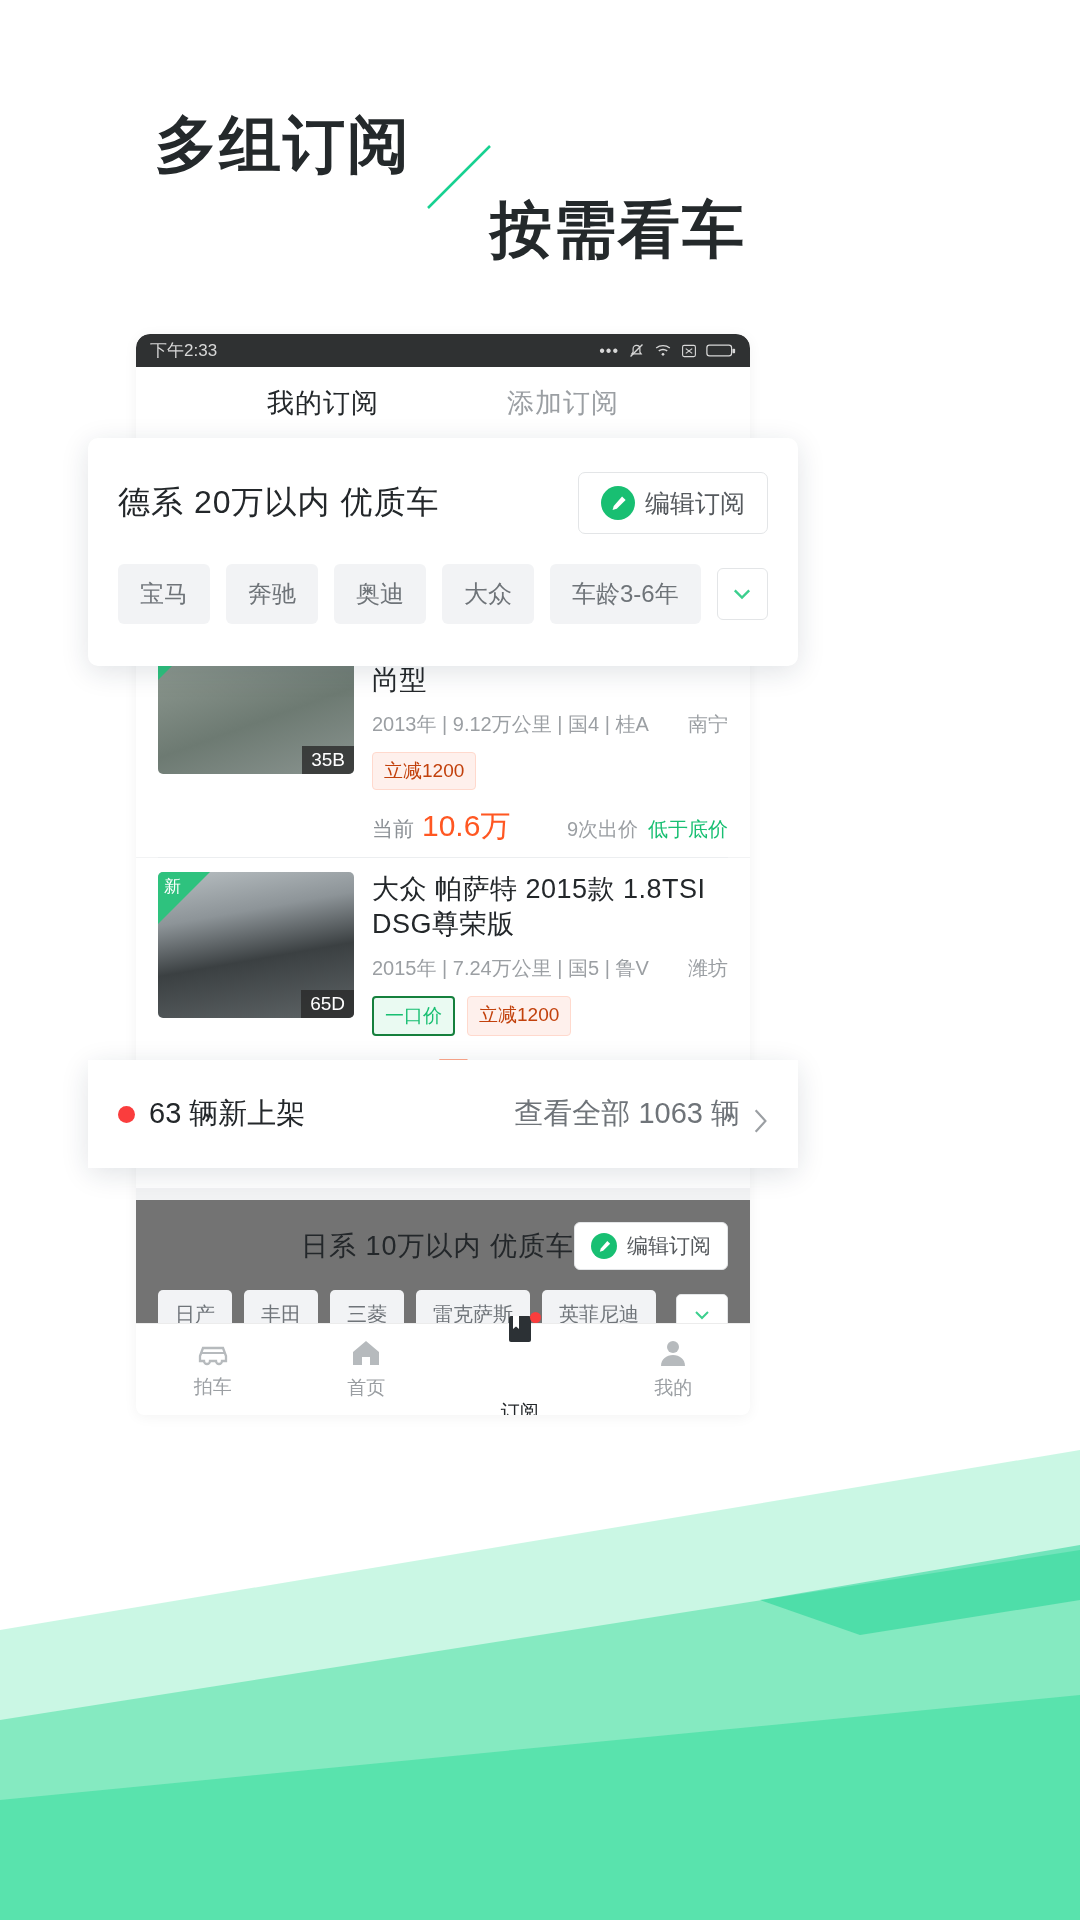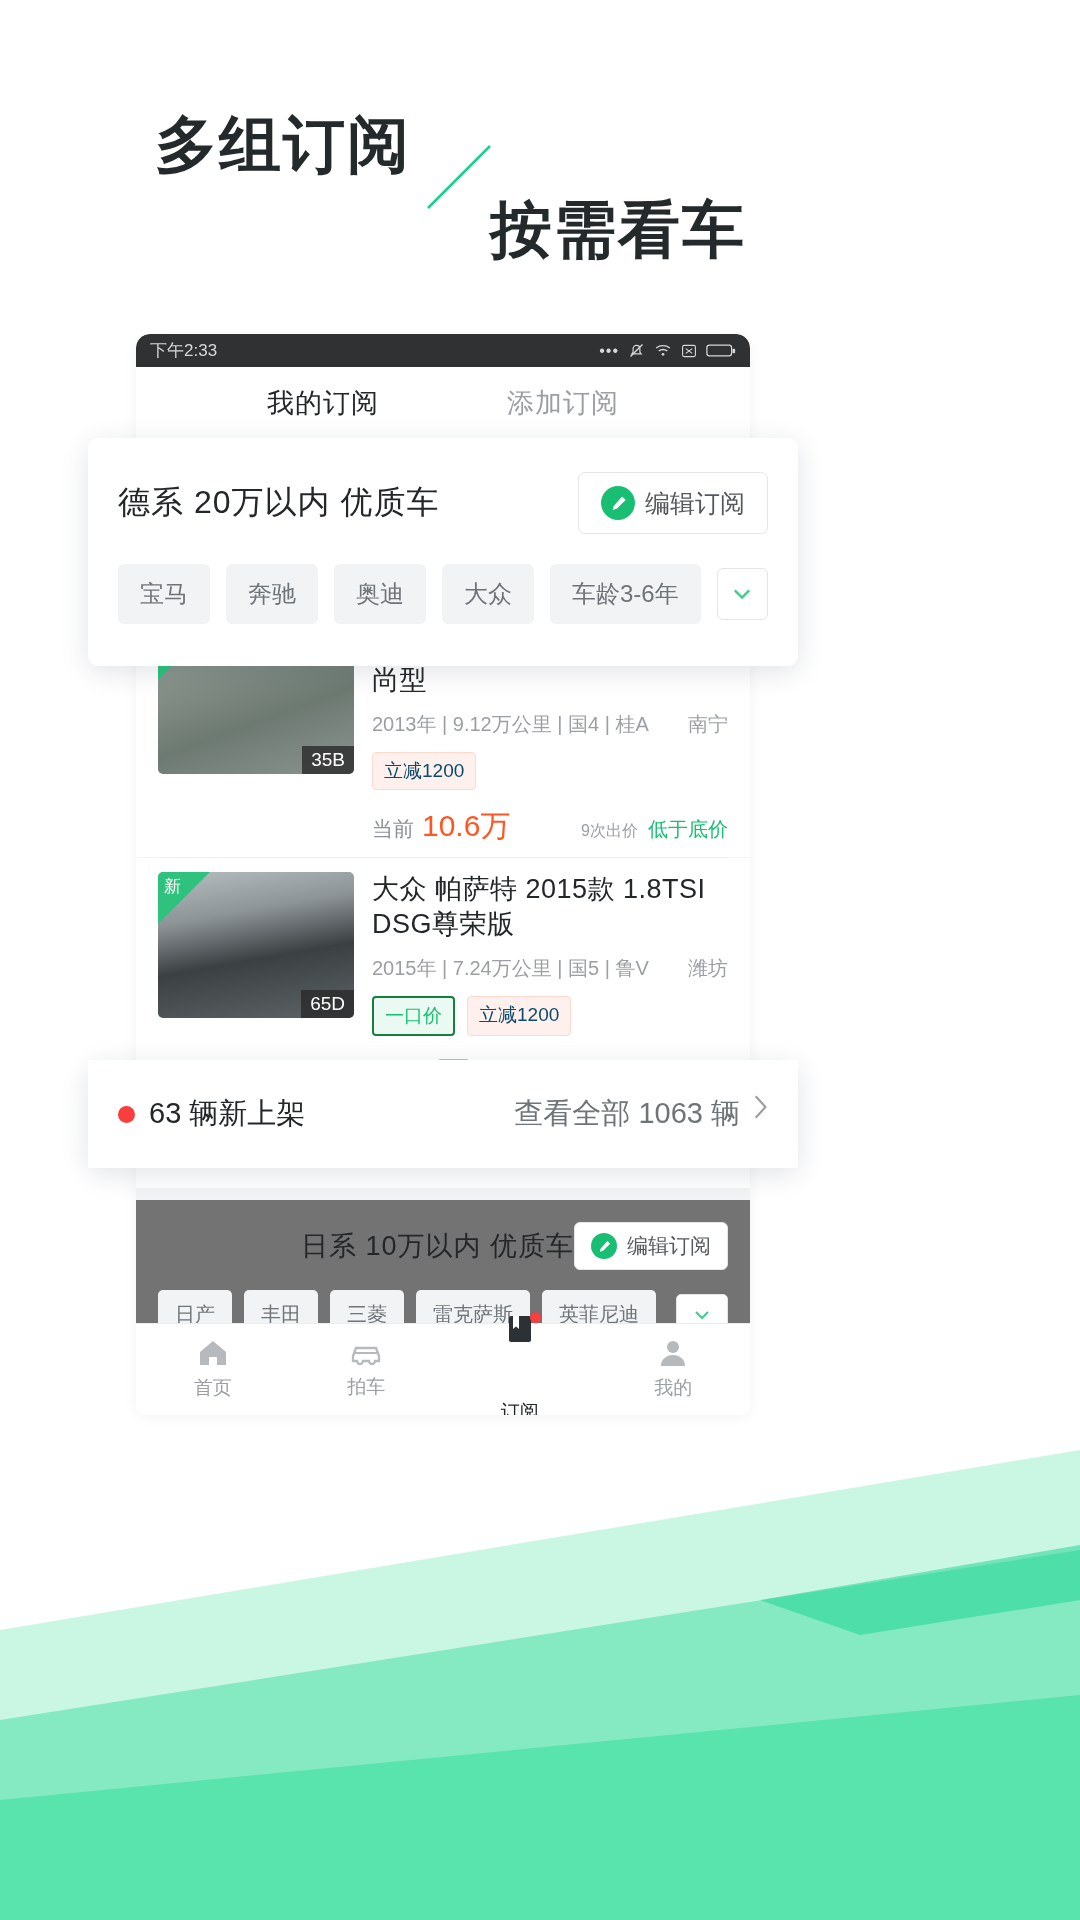--- a/index.html
+++ b/index.html
@@ -156,46 +156,46 @@
     margin-top: 14px;
     font-size: 20px; color: #9b9fa3;
     display: flex; align-items: center;
   }
   .car-meta .spec { flex: 1 1 auto; }
   .car-meta .city { flex: 0 0 auto; text-align: right; }
   .badges { margin-top: 14px; display: flex; gap: 12px; }
   .badge {
     font-size: 19px; padding: 5px 11px; border-radius: 4px;
   }
-  .badge.orange { color:#0c4a6e; background:#fef0ec; border:1px solid #ffd9cd; }
+  .badge.orange { color:#c2410c; background:#fef0ec; border:1px solid #ffd9cd; }
   .badge.green  { color:#18bf72; background:#eafaf2; border:2px solid #15803d; }
   .price-row {
     margin-top: 16px; display: flex; align-items: baseline;
   }
   .price-label { font-size: 21px; color: #8b9095; }
   .price-value {
     font-size: 30px; color: #ff5722; font-weight: 400; margin-left: 8px;
   }
-  .bids { margin-left: auto; font-size: 16px; color: #9b9fa3; }
+  .bids { margin-left: auto; font-size: 20px; color: #9b9fa3; }
   .below { color: #18bf72; font-size: 20px; margin-left: 10px; }
 
   .car-divider { height:1px; background:#eceef0; margin: 0 22px; }
 
   
   .new-banner {
     display: flex; align-items: center;
     padding: 26px 24px; background: #fff;
   }
   .red-dot {
     width: 14px; height: 14px; border-radius: 50%;
     background: #fa3d3d; margin-right: 14px; flex: 0 0 auto;
   }
   .new-banner-txt { font-size: 25px; color: #23272a; }
   .new-banner-right {
-    margin-left: auto; display: flex; align-items: flex-start; gap: 12px;
+    margin-left: auto; display: flex; align-items: flex-end; gap: 12px;
     font-size: 25px; color: #6f7479;
   }
 
   
   .bottomnav {
     position: absolute; left: 0; bottom: 0;
     width: 100%; height: 92px;
     background: #ffffff; border-top: 1px solid #ececec;
     display: flex; align-items: center;
   }
@@ -400,31 +400,31 @@
           <svg width="16" height="10" viewBox="0 0 16 10">
               <path d="M2 2l6 6 6-6" fill="none" stroke="#3ccf8e" stroke-width="2"></path>
             </svg>
         </span>
       </div>
     </div>
   </div>
 
   <div class="bottomnav">
     <div class="navitem">
-      <svg width="34" height="30" viewBox="0 0 34 30">
-        <path d="M17 3L4 14v13h9v-8h8v8h9V14z" fill="#b6babd"></path>
-      </svg>
-      <span class="navlabel">首页</span>
-    </div>
-    <div class="navitem">
       <svg width="36" height="28" viewBox="0 0 36 28">
         <path d="M5 17l3-8h20l3 8v5h-4a3 3 0 01-6 0h-6a3 3 0 01-6 0H5z" fill="none" stroke="#b6babd" stroke-width="2.3"></path>
         <line x1="7" y1="14" x2="29" y2="14" stroke="#b6babd" stroke-width="2"></line>
       </svg>
       <span class="navlabel">拍车</span>
+    </div>
+    <div class="navitem">
+      <svg width="34" height="30" viewBox="0 0 34 30">
+        <path d="M17 3L4 14v13h9v-8h8v8h9V14z" fill="#b6babd"></path>
+      </svg>
+      <span class="navlabel">首页</span>
     </div>
     <div class="navitem active">
       <svg width="32" height="30" viewBox="0 0 32 30">
         <rect x="5" y="2" width="22" height="26" rx="2" fill="#2c3135"></rect>
         <rect x="9" y="2" width="6" height="13" fill="#ffffff"></rect>
         <path d="M9 15l3-2.5 3 2.5z" fill="#2c3135"></path>
       </svg>
       <span class="nav-dot"></span>
       <span class="navlabel">订阅</span>
     </div>

